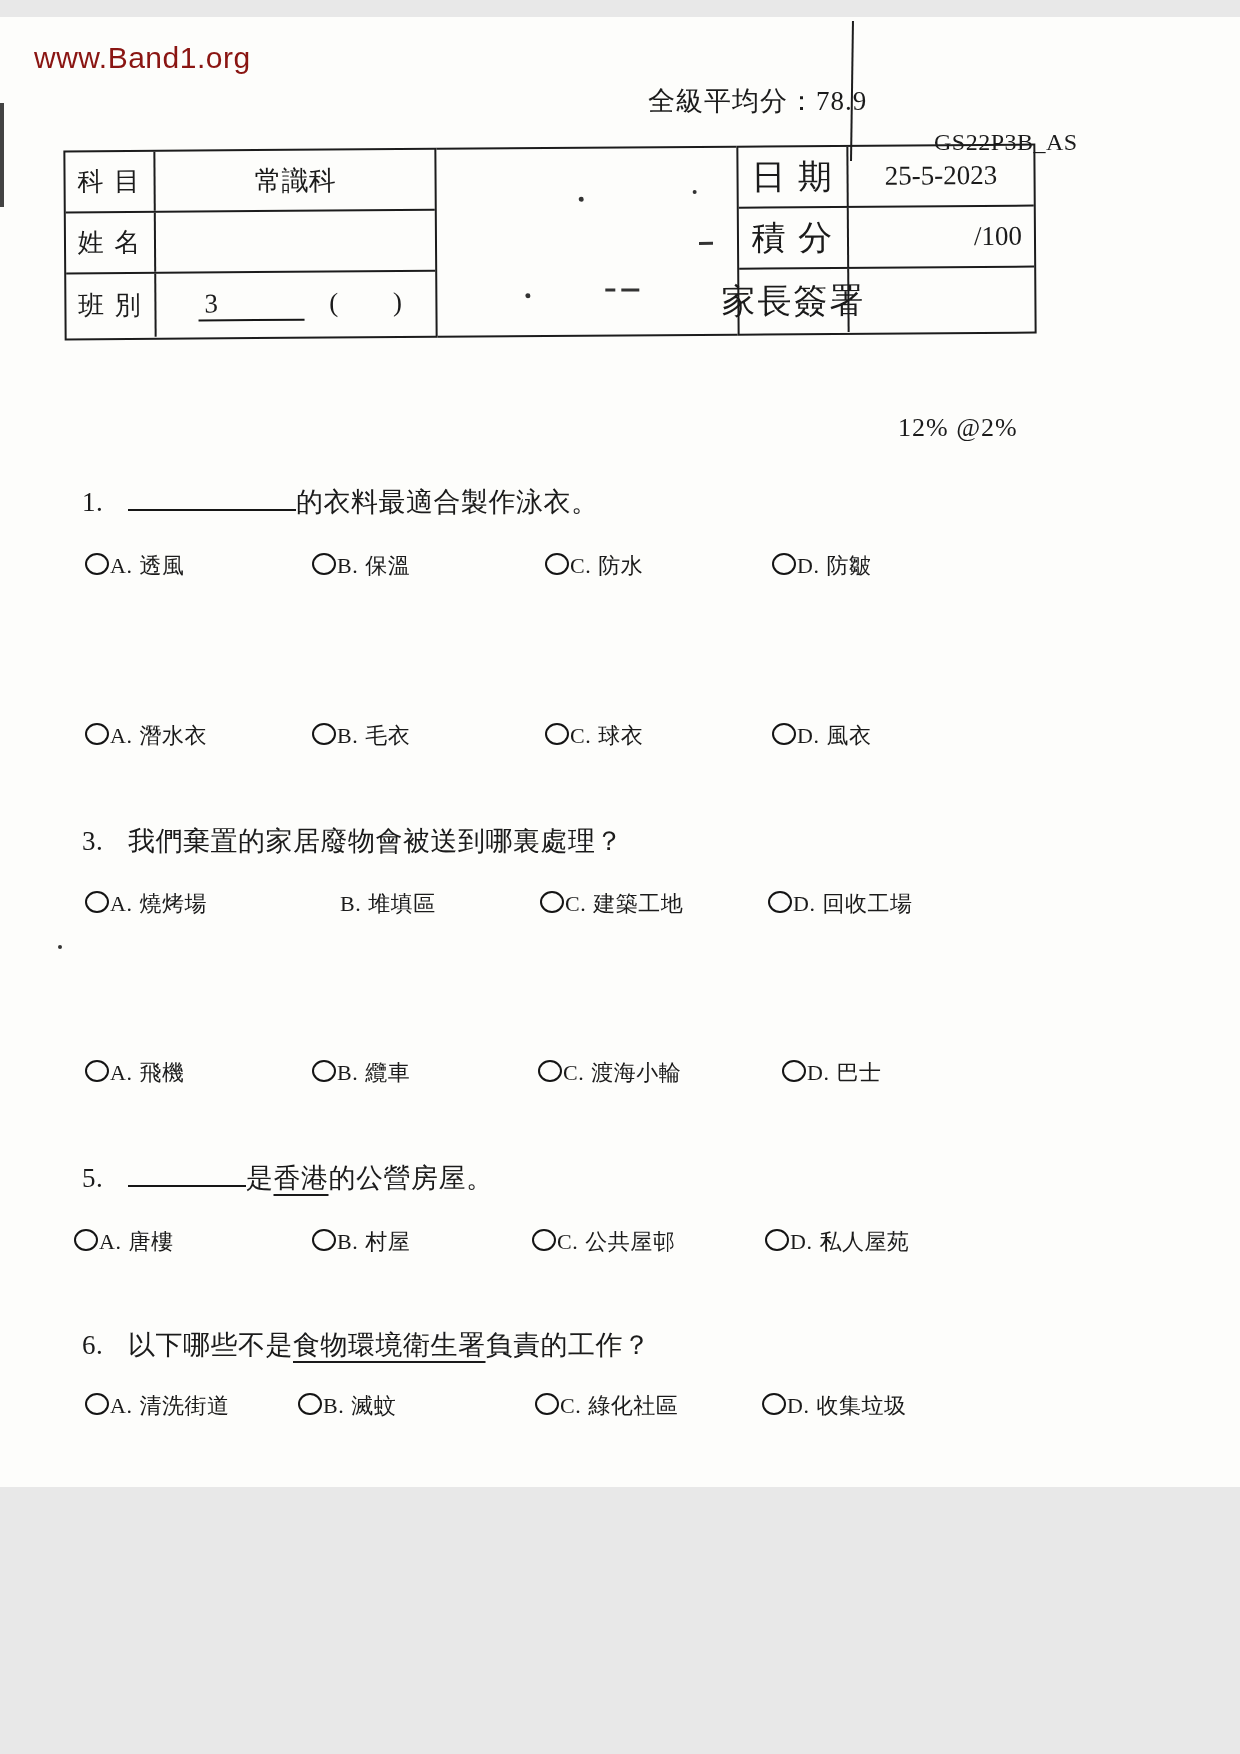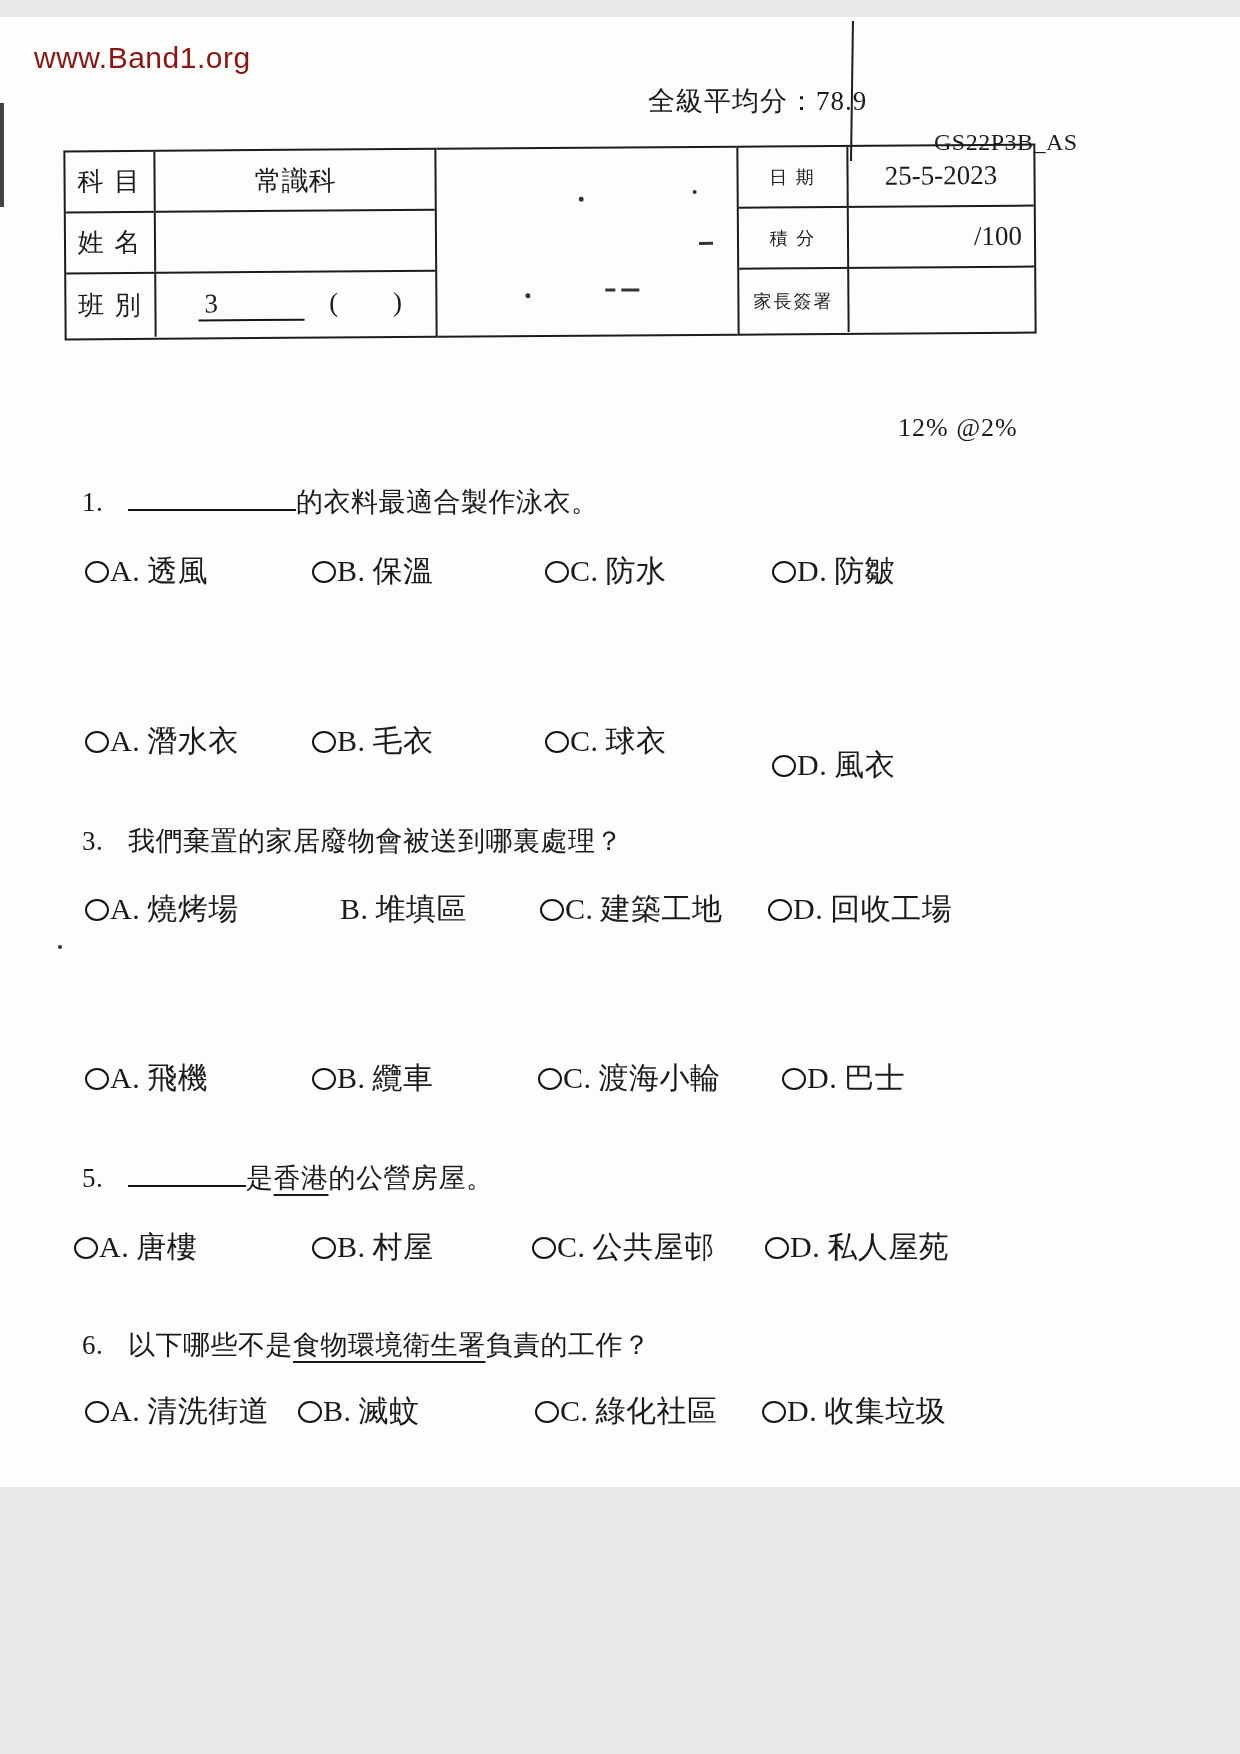--- a/index.html
+++ b/index.html
@@ -24,37 +24,37 @@
 
   
   .info-table{left:64px;top:130px;width:972px;height:190px;transform:rotate(-0.4deg);}
   .tbl-block{position:absolute;top:0;height:190px;border:2.5px solid #1c1c1c;box-sizing:border-box;}
   .tbl-left{left:0;width:373px;}
   .tbl-mid{left:373px;width:300px;border-left:none;border-right:none;}
   .tbl-right{left:673px;width:299px;}
   .tbl-row{position:relative;height:61px;border-bottom:2px solid #1c1c1c;display:flex;align-items:center;box-sizing:border-box;}
   .tbl-row:last-child{border-bottom:none;height:63px;}
   .tbl-label{width:88px;border-right:2px solid #1c1c1c;align-self:stretch;display:flex;align-items:center;justify-content:center;font-size:26px;letter-spacing:2px;white-space:nowrap;}
-  .tbl-right .tbl-label{width:108px;font-size:18px;}
+  .tbl-right .tbl-label{width:108px;font-size:34px;}
   .tbl-value{flex:1;text-align:center;font-size:27px;}
   .tbl-value.right{text-align:right;padding-right:12px;}
   .class-cell{flex:1;font-size:27px;padding-left:42px;text-align:left;}
   .u3{display:inline-block;width:100px;border-bottom:2.5px solid #161616;padding-left:6px;}
   .paren{display:inline-block;}
 
   
   .instr{left:84px;top:336px;font-size:28px;letter-spacing:1px;white-space:nowrap;}
   .marks{left:898px;top:396px;font-size:26px;letter-spacing:1px;}
 
   
   .q-line{font-size:27px;letter-spacing:0.5px;white-space:nowrap;}
   .q-num{display:inline-block;min-width:46px;}
   .blank{display:inline-block;border-bottom:2.5px solid #161616;height:1.05em;vertical-align:baseline;}
   .uline{text-decoration:underline;text-underline-offset:7px;text-decoration-thickness:2px;}
-  .opt{position:absolute;font-size:30px;white-space:nowrap;letter-spacing:0.5px;}
+  .opt{position:absolute;font-size:22px;white-space:nowrap;letter-spacing:0.5px;}
   .bubble{display:inline-block;width:24px;height:22px;border:2.5px solid #141414;border-radius:50%;vertical-align:-2px;margin-right:1px;box-sizing:border-box;}
   .opt-label{margin-left:7px;}
 
   
   .pagenum{left:0;top:1650px;width:1100px;text-align:center;font-size:27px;}
   .quizgo-icon{left:912px;top:1682px;width:42px;height:42px;background:#7e9cba;border-radius:10px;}
   .quizgo-ring{position:absolute;left:9px;top:9px;width:24px;height:24px;border:5px solid #fff;border-radius:50%;box-sizing:border-box;}
   .quizgo-cursor2{position:absolute;left:24px;top:25px;width:0;height:0;border-left:8px solid #fff;border-top:4px solid transparent;border-bottom:6px solid transparent;transform:rotate(20deg);}
   .quizgo-text{left:964px;top:1684px;font-size:31px;font-weight:600;letter-spacing:0.5px;}
   .dot{width:5px;height:5px;border-radius:50%;background:#333;}
@@ -128,21 +128,21 @@
     <span class="opt" style="left:85px;top:534px"><span class="bubble"></span><span>A.</span><span class="opt-label">透風</span></span>
     <span class="opt" style="left:312px;top:534px"><span class="bubble"></span><span>B.</span><span class="opt-label">保溫</span></span>
     <span class="opt" style="left:545px;top:534px"><span class="bubble"></span><span>C.</span><span class="opt-label">防水</span></span>
     <span class="opt" style="left:772px;top:534px"><span class="bubble"></span><span>D.</span><span class="opt-label">防皺</span></span>
   </div>
 
   <div>
     <span class="opt" style="left:85px;top:704px"><span class="bubble"></span><span>A.</span><span class="opt-label">潛水衣</span></span>
     <span class="opt" style="left:312px;top:704px"><span class="bubble"></span><span>B.</span><span class="opt-label">毛衣</span></span>
     <span class="opt" style="left:545px;top:704px"><span class="bubble"></span><span>C.</span><span class="opt-label">球衣</span></span>
-    <span class="opt" style="left:772px;top:728px"><span class="bubble"></span><span>D.</span><span class="opt-label">風衣</span></span>
+    <span class="opt" style="left:772px;top:704px"><span class="bubble"></span><span>D.</span><span class="opt-label">風衣</span></span>
   </div>
 
   <div class="abs q-line" style="left:82px;top:806px">
     <span class="q-num">3.</span><span>我們棄置的家居廢物會被送到哪裏處理？</span>
   </div>
   <div>
     <span class="opt" style="left:85px;top:872px"><span class="bubble"></span><span>A.</span><span class="opt-label">燒烤場</span></span>
     <span class="opt" style="left:340px;top:872px"><span>B.</span><span class="opt-label">堆填區</span></span>
     <span class="opt" style="left:540px;top:872px"><span class="bubble"></span><span>C.</span><span class="opt-label">建築工地</span></span>
     <span class="opt" style="left:768px;top:872px"><span class="bubble"></span><span>D.</span><span class="opt-label">回收工場</span></span>

